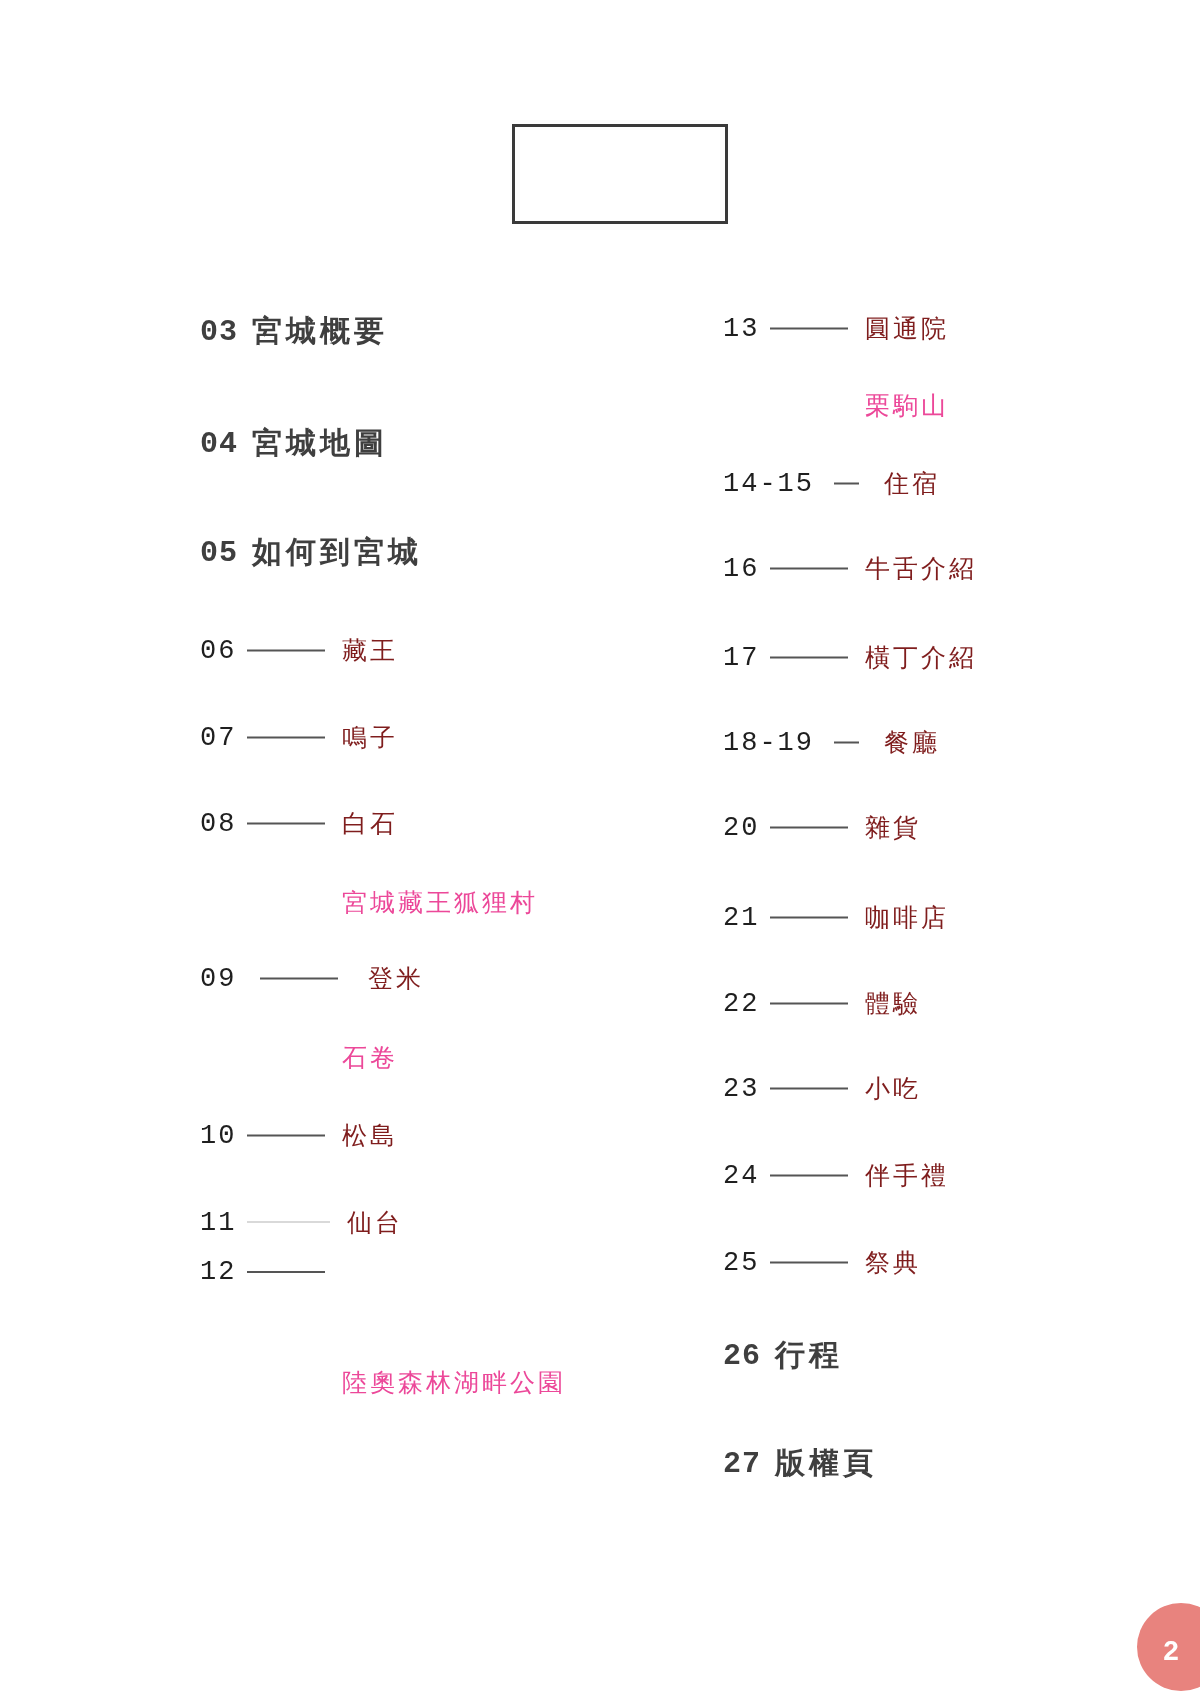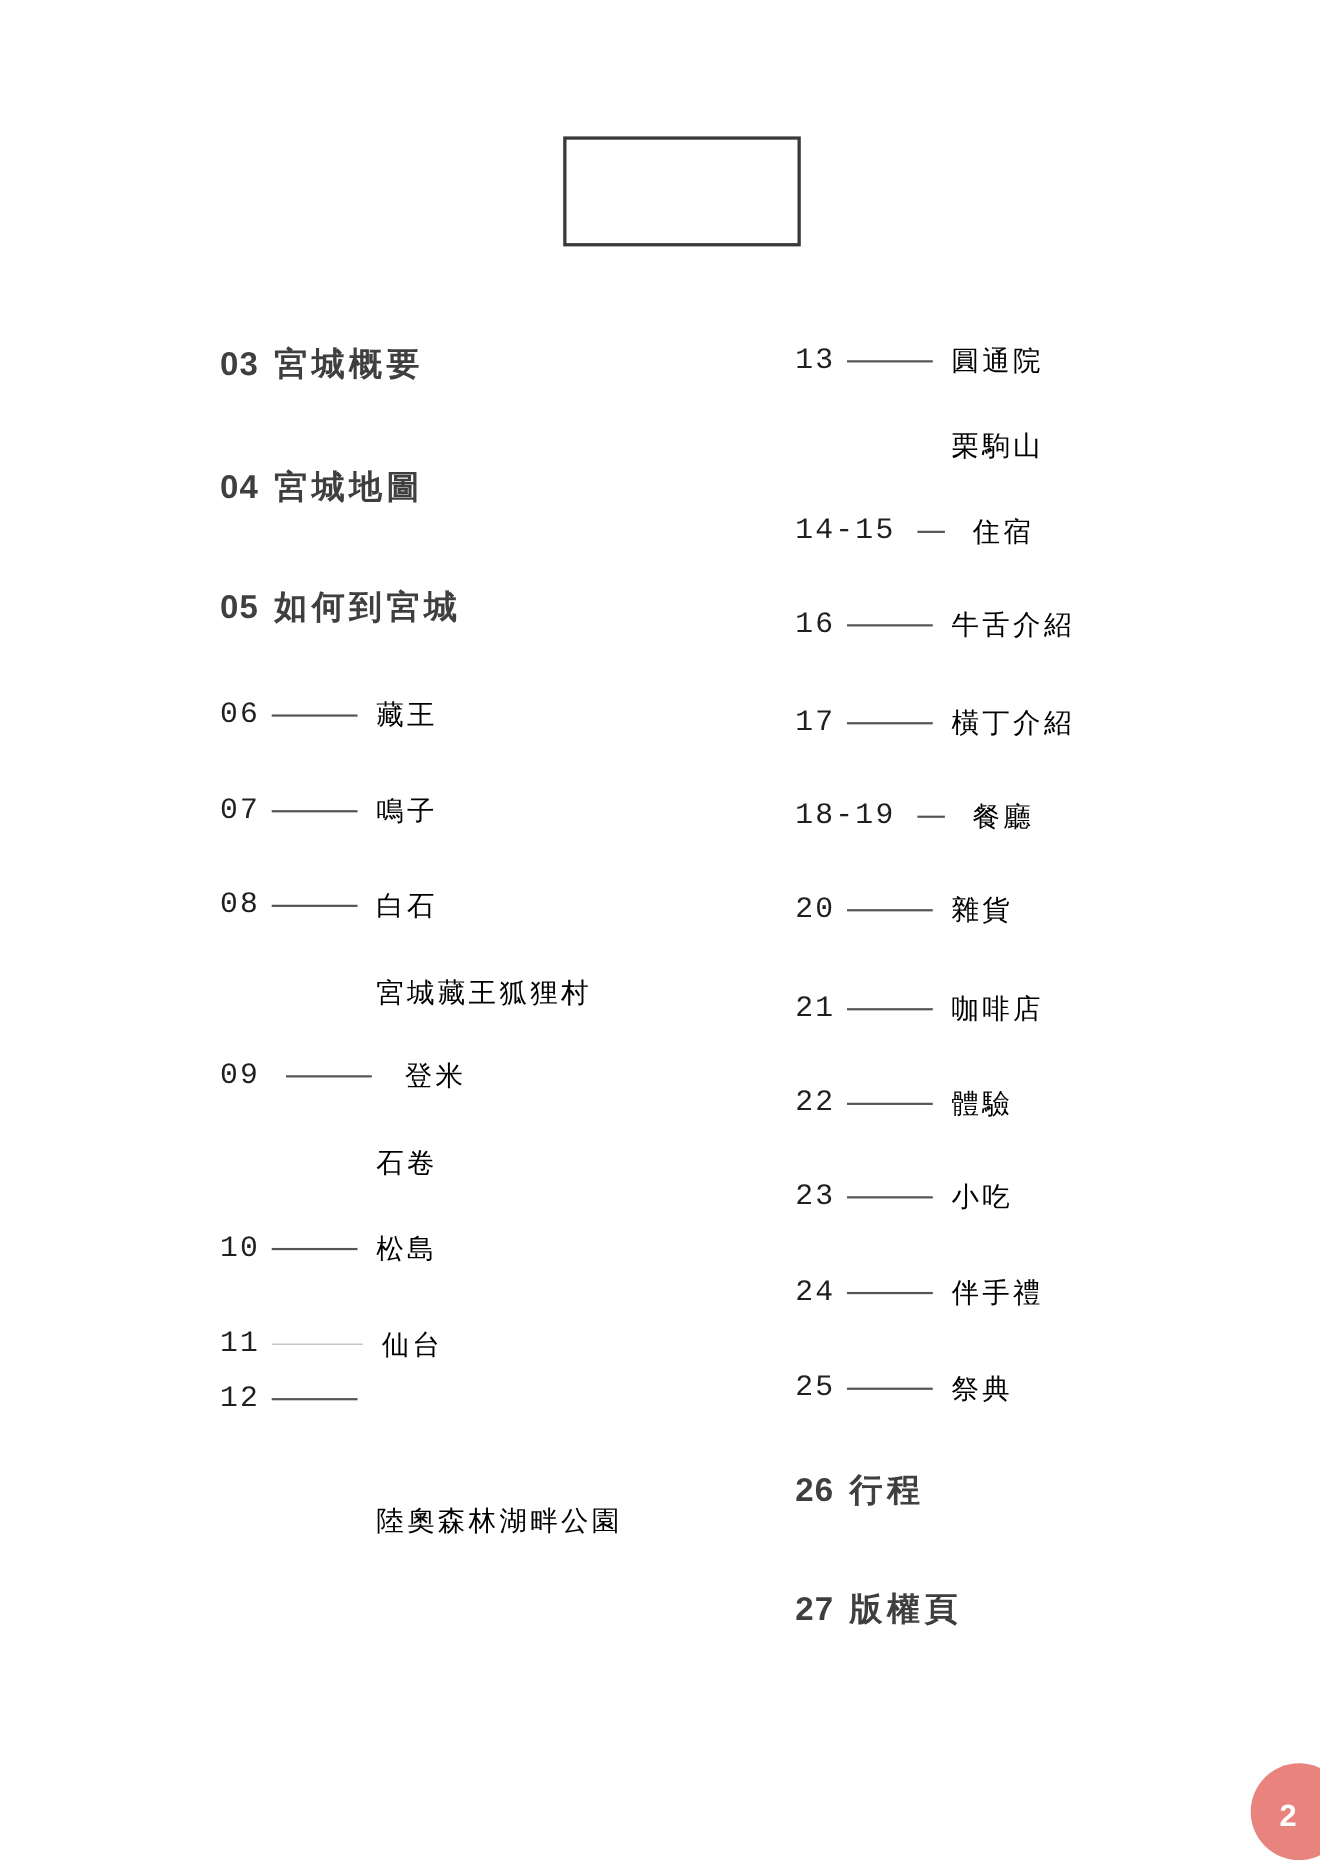--- a/index.html
+++ b/index.html
@@ -73,45 +73,45 @@
     flex: none;
     height: 2px;
     background: #555555;
   }
   .row.line-normal .line { width: 78px; margin-right: 17px; }
   .row.line-short  .line { width: 25px; margin-left: 20px; margin-right: 25px; }
   .row.line-light  .line { width: 83px; margin-right: 17px; height: 1px; background: #b3b3b3; }
   .row .label {
     font-size: 25px;
     letter-spacing: 3px;
-    color: #000000;
+    color: #7f1d1d;
   }
   .row.section {
     font-family: "Liberation Sans", "DejaVu Sans", sans-serif;
   }
   .row.section .num {
-    font-family: Liberation Sans, sans-serif;
+    font-family: Liberation Mono, monospace;
     font-size: 30px;
     font-weight: 700;
     letter-spacing: 1px;
     color: #3f3f3f;
     min-width: 0;
     margin-right: 14px;
   }
   .row.section .label {
     font-family: "Liberation Sans", "DejaVu Sans", sans-serif;
     font-size: 30px;
     font-weight: 700;
     letter-spacing: 4px;
     color: #3f3f3f;
   }
   .row.sub .label {
     font-size: 25px;
     letter-spacing: 3px;
-    color: #000000;
+    color: #ec4899;
   }
 
   
   .badge {
     position: absolute;
     left: 1137px;
     top: 1603px;
     width: 88px;
     height: 88px;
     border-radius: 50%;

